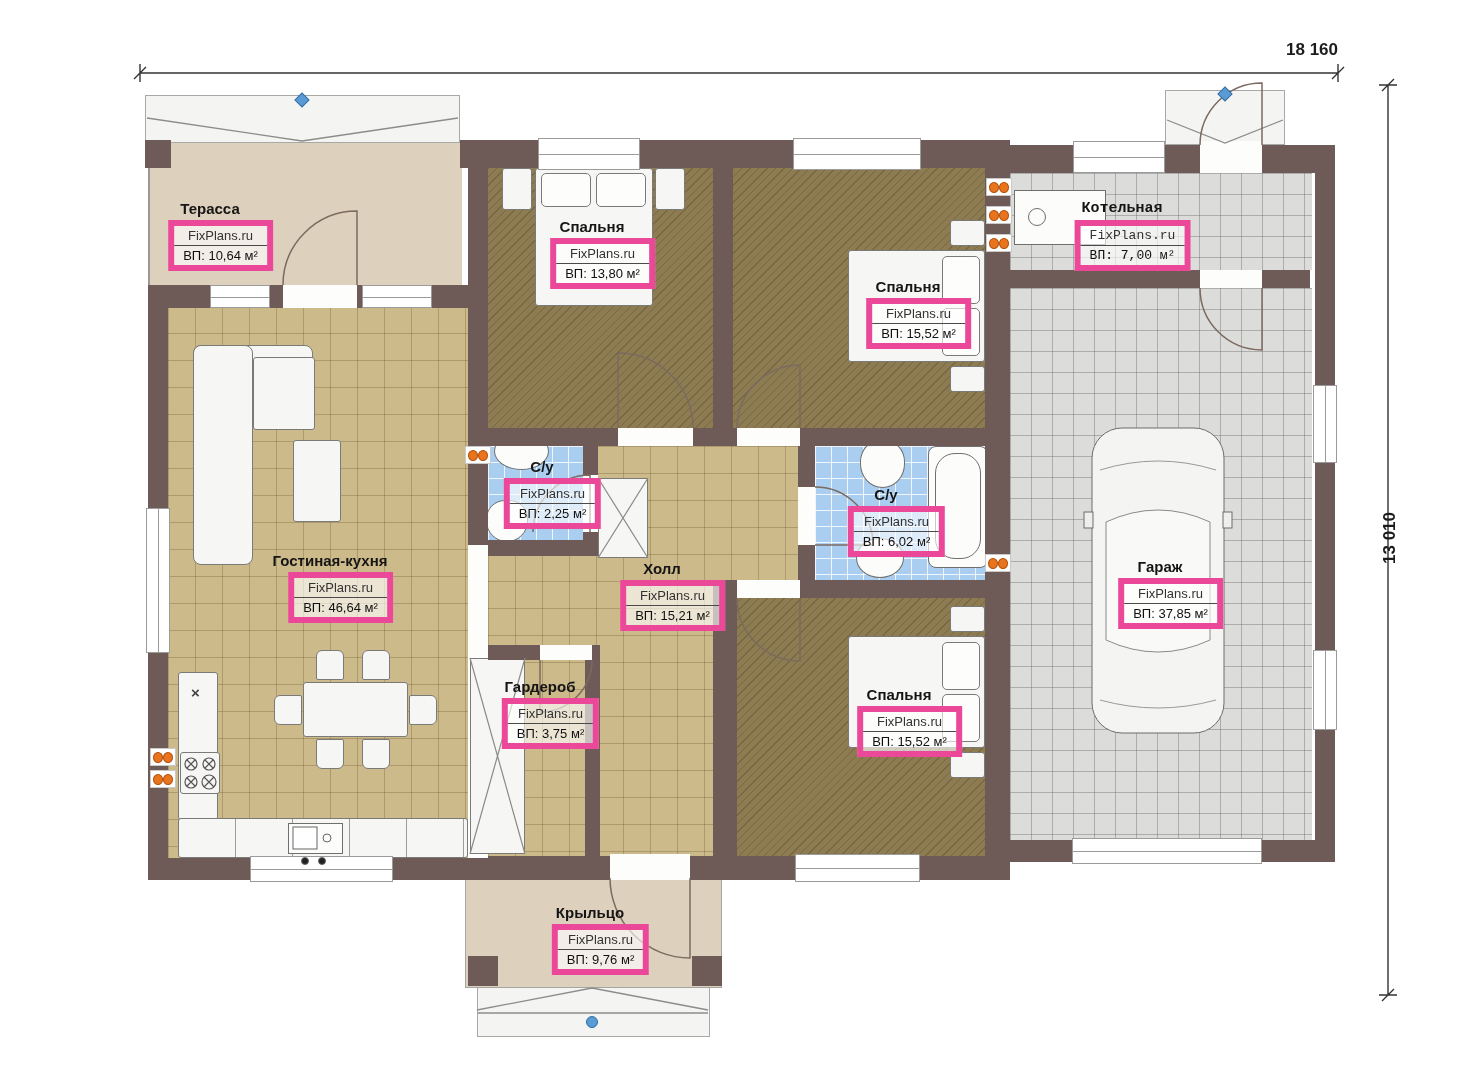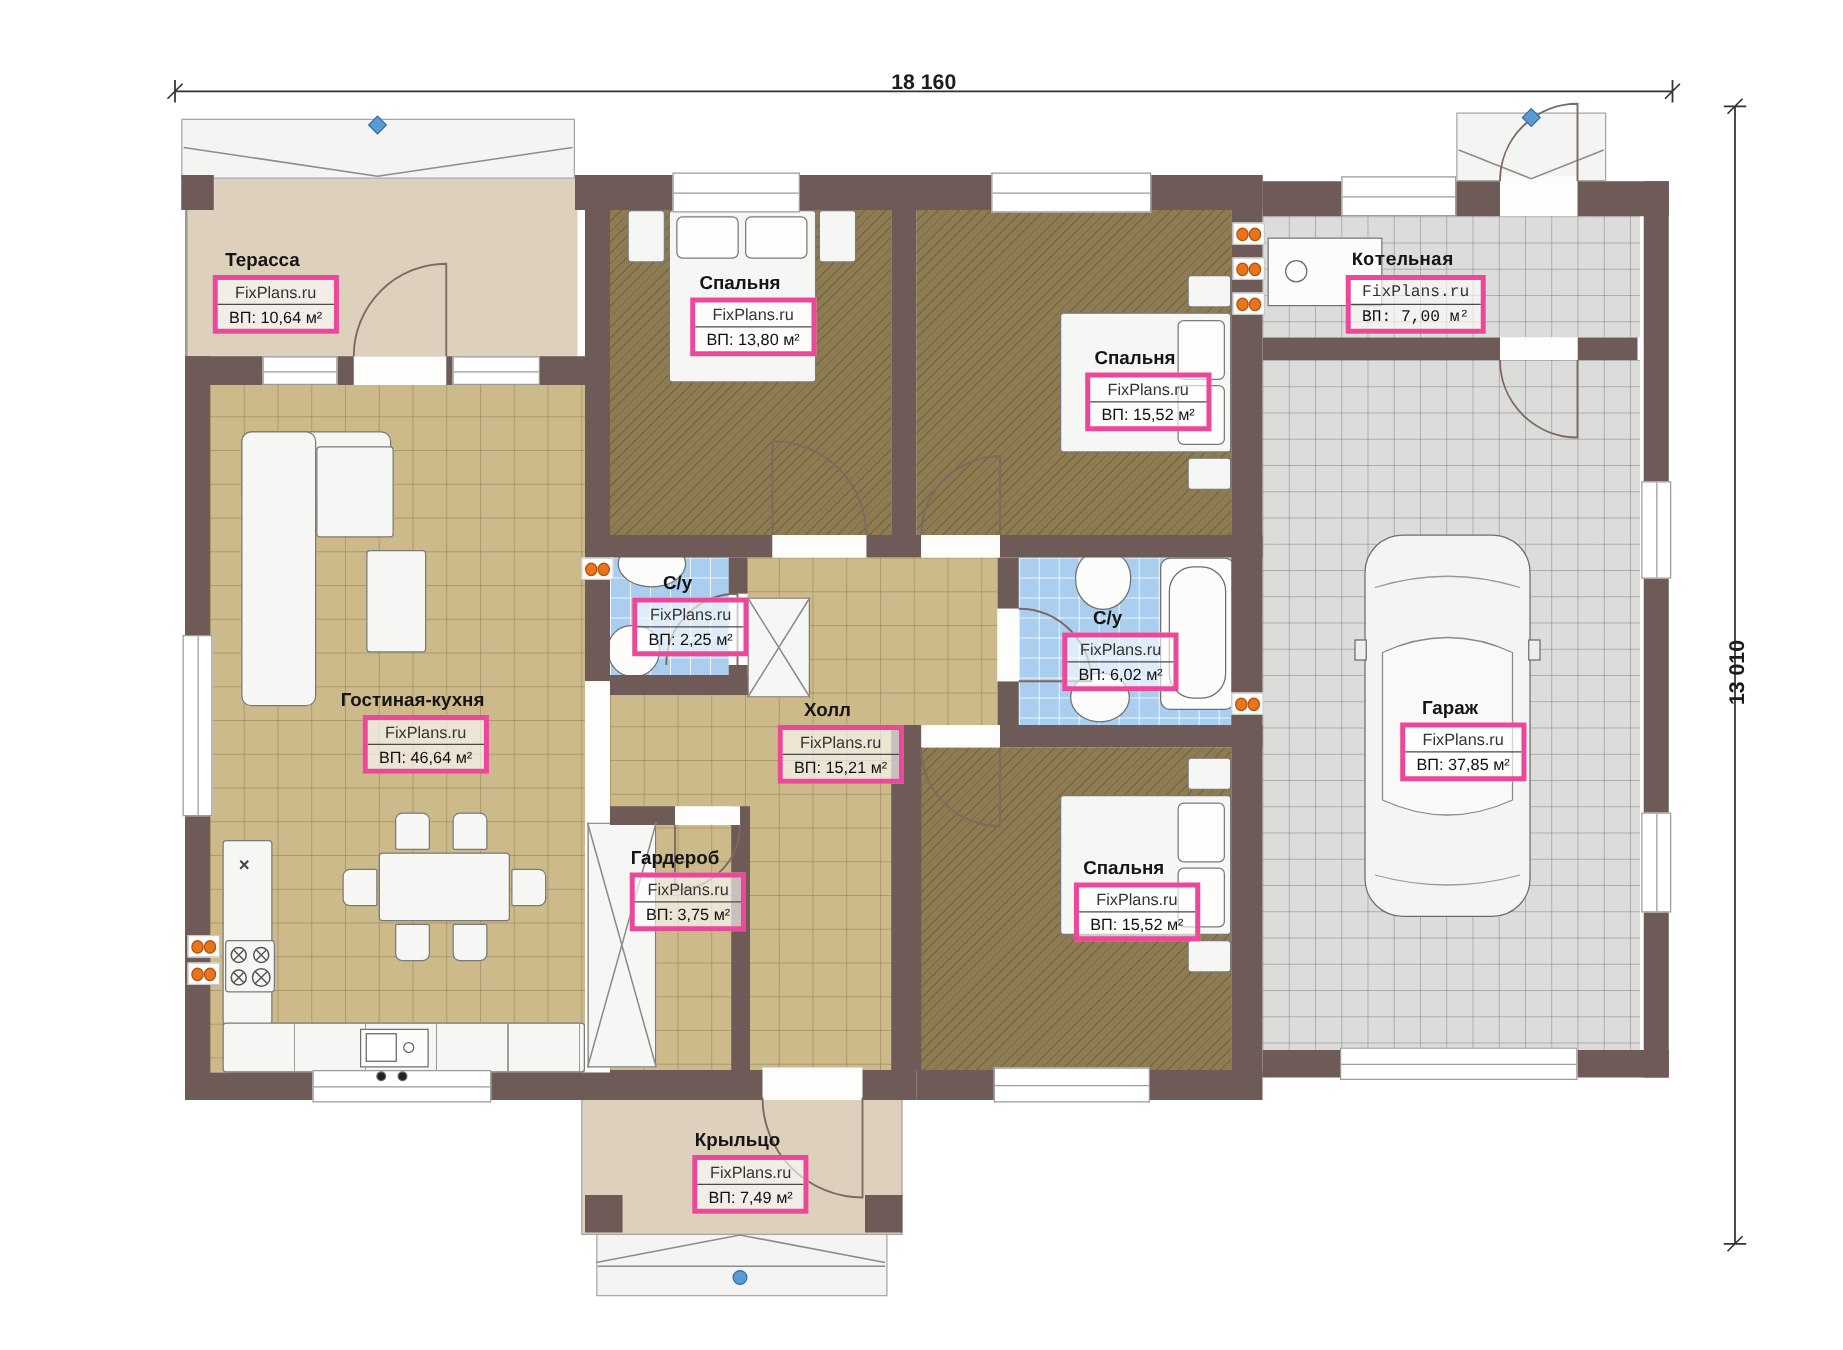--- a/index.html
+++ b/index.html
@@ -29,34 +29,34 @@
   .furn{position:absolute;background:#f6f6f4;border:1px solid #7a7a78;border-radius:3px;z-index:6;box-sizing:border-box;}
   .pillow{background:#fdfdfc;border-radius:5px;}
   .fix{position:absolute;background:#fcfcfb;border:1px solid #6f6f6d;z-index:6;box-sizing:border-box;}
   .rad{position:absolute;background:#fff;border:1px solid #c9c9c9;display:flex;align-items:center;
        justify-content:space-around;z-index:15;padding:0 2px;box-sizing:border-box;}
   .rad i{width:9px;height:9px;border-radius:50%;background:#e8741e;display:block;border:1px solid #b44f08;}
   .canopy{position:absolute;background:#f4f4f2;border:1px solid #a8a8a6;z-index:2;box-sizing:border-box;}
   .col{position:absolute;background:#6e5a57;z-index:9;}
   .lbl{position:absolute;transform:translateX(-50%);text-align:center;z-index:30;}
   .lbl .nm{font-weight:bold;font-size:15px;color:#151515;margin-bottom:3px;white-space:nowrap;}
-  .lbl .bx{display:inline-block;border:4px solid #ec4899;background:rgba(255,255,255,.62);margin-left:21px;}
+  .lbl .bx{display:inline-block;border:6px solid #ec4899;background:rgba(255,255,255,.62);margin-left:21px;}
   .lbl .wm{padding:2px 9px;border-bottom:1px solid #4a4a4a;font-size:13px;color:#333;white-space:nowrap;}
   .lbl .ar{padding:2px 9px;font-size:13px;color:#101010;white-space:nowrap;}
   .dim{position:absolute;font-size:17px;font-weight:bold;color:#1c1c1c;z-index:30;}
   #ovl{position:absolute;left:0;top:0;z-index:20;pointer-events:none;}
   .counter-seg{background-image:repeating-linear-gradient(90deg,transparent 0 56px,#9d9d9b 56px 57px);}
   .xsym{position:absolute;z-index:7;font-size:15px;font-weight:bold;color:#444;}
 </style>
 </head>
 <body>
 
 <div id="plan">
 
-  <div class="dim" style="left:140px;top:56px;width:1198px;text-align:center;">18 160</div>
+  <div class="dim" style="left:140px;top:40px;width:1198px;text-align:right;">18 160</div>
   <div class="dim" style="left:1330px;top:528px;width:120px;text-align:center;transform:rotate(-90deg);">13 010</div>
 
   <div class="canopy" style="left:145px;top:95px;width:315px;height:48px;"></div>
   <div class="canopy" style="left:1165px;top:90px;width:120px;height:55px;"></div>
   <div class="canopy" style="left:477px;top:985px;width:233px;height:52px;"></div>
   <div class="col" style="left:468px;top:956px;width:30px;height:30px;"></div>
   <div class="col" style="left:692px;top:956px;width:30px;height:30px;"></div>
 
   <div class="f floor-terrace" style="left:148px;top:140px;width:312px;height:148px;border-left:2px solid #9a9a98;border-top:2px solid #9a9a98;"></div>
   <div class="f floor-wood" style="left:168px;top:306px;width:300px;height:552px;"></div>
@@ -251,21 +251,21 @@
     <div class="ar">ВП: 3,75 м²</div></div>
   </div>
   <div class="lbl" style="left:899px;top:686px;">
     <div class="nm">Спальня</div>
     <div class="bx"><div class="wm">FixPlans.ru</div>
     <div class="ar">ВП: 15,52 м²</div></div>
   </div>
   <div class="lbl" style="left:590px;top:904px;">
     <div class="nm">Крыльцо</div>
     <div class="bx"><div class="wm">FixPlans.ru</div>
-    <div class="ar">ВП: 7,49 м²</div></div>
+    <div class="ar">ВП: 9,76 м²</div></div>
   </div>
 
   <svg id="ovl" width="1474" height="1080" viewBox="0 0 1474 1080">
     <g stroke="#333" stroke-width="1.4" fill="none">
       <path d="M140,73 L1338,73 M140,64 L140,82 M1338,64 L1338,82 M134,79 L146,67 M1332,79 L1344,67"></path>
       <path d="M1388,85 L1388,995 M1379,85 L1397,85 M1379,995 L1397,995 M1382,91 L1394,79 M1382,1001 L1394,989"></path>
     </g>
     <g stroke="#8c8c8a" stroke-width="1.3" fill="none">
       <path d="M147,118 L302,141 L458,118"></path>
       <path d="M1167,120 L1225,143 L1283,120"></path>

